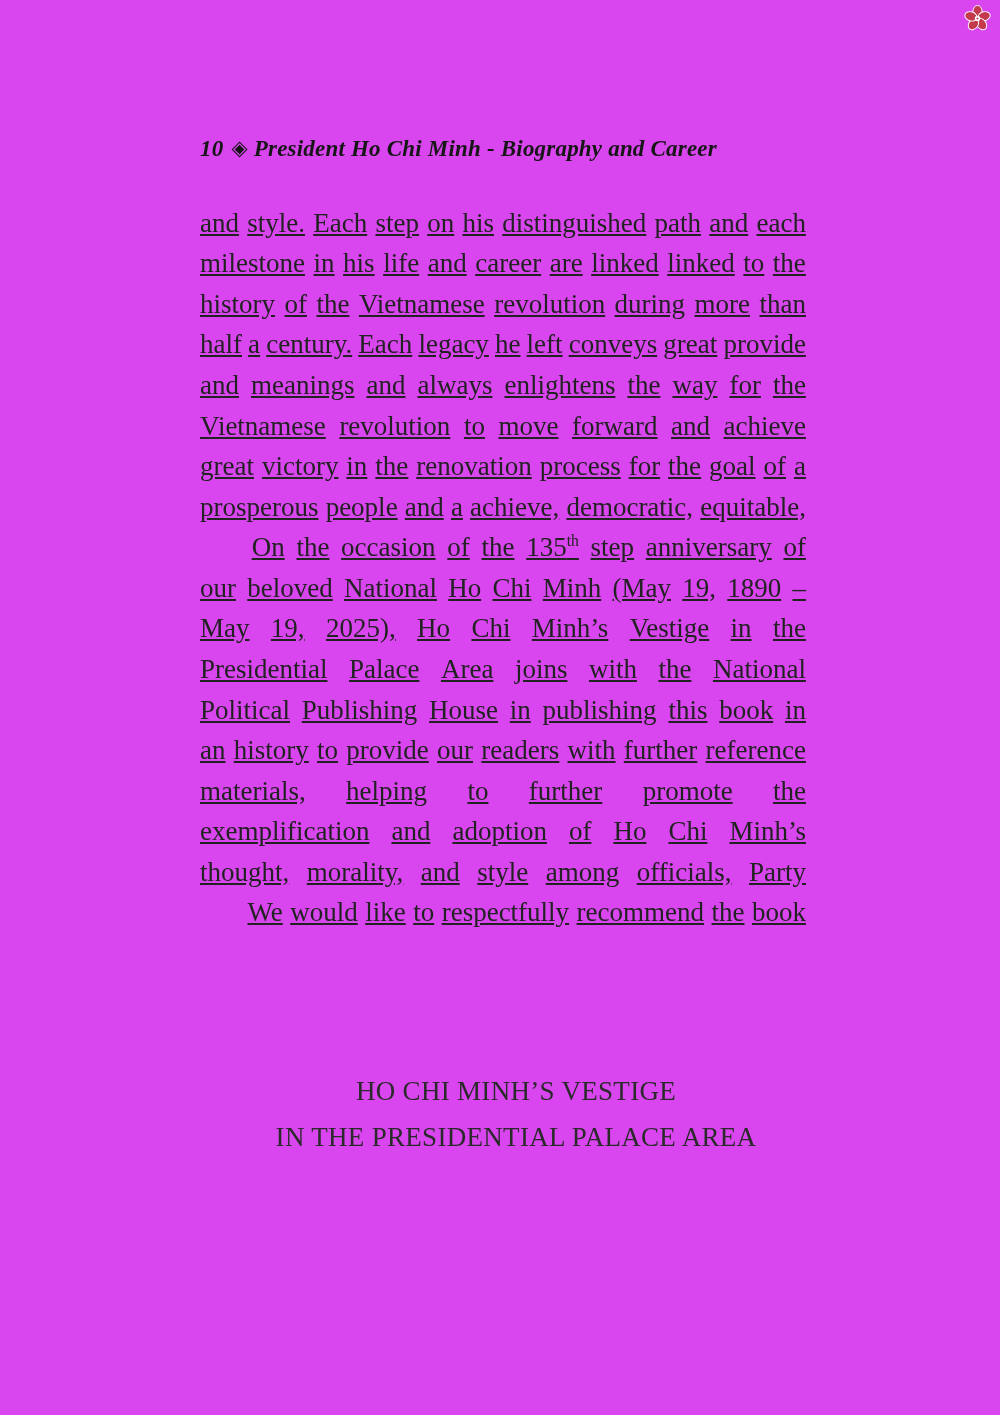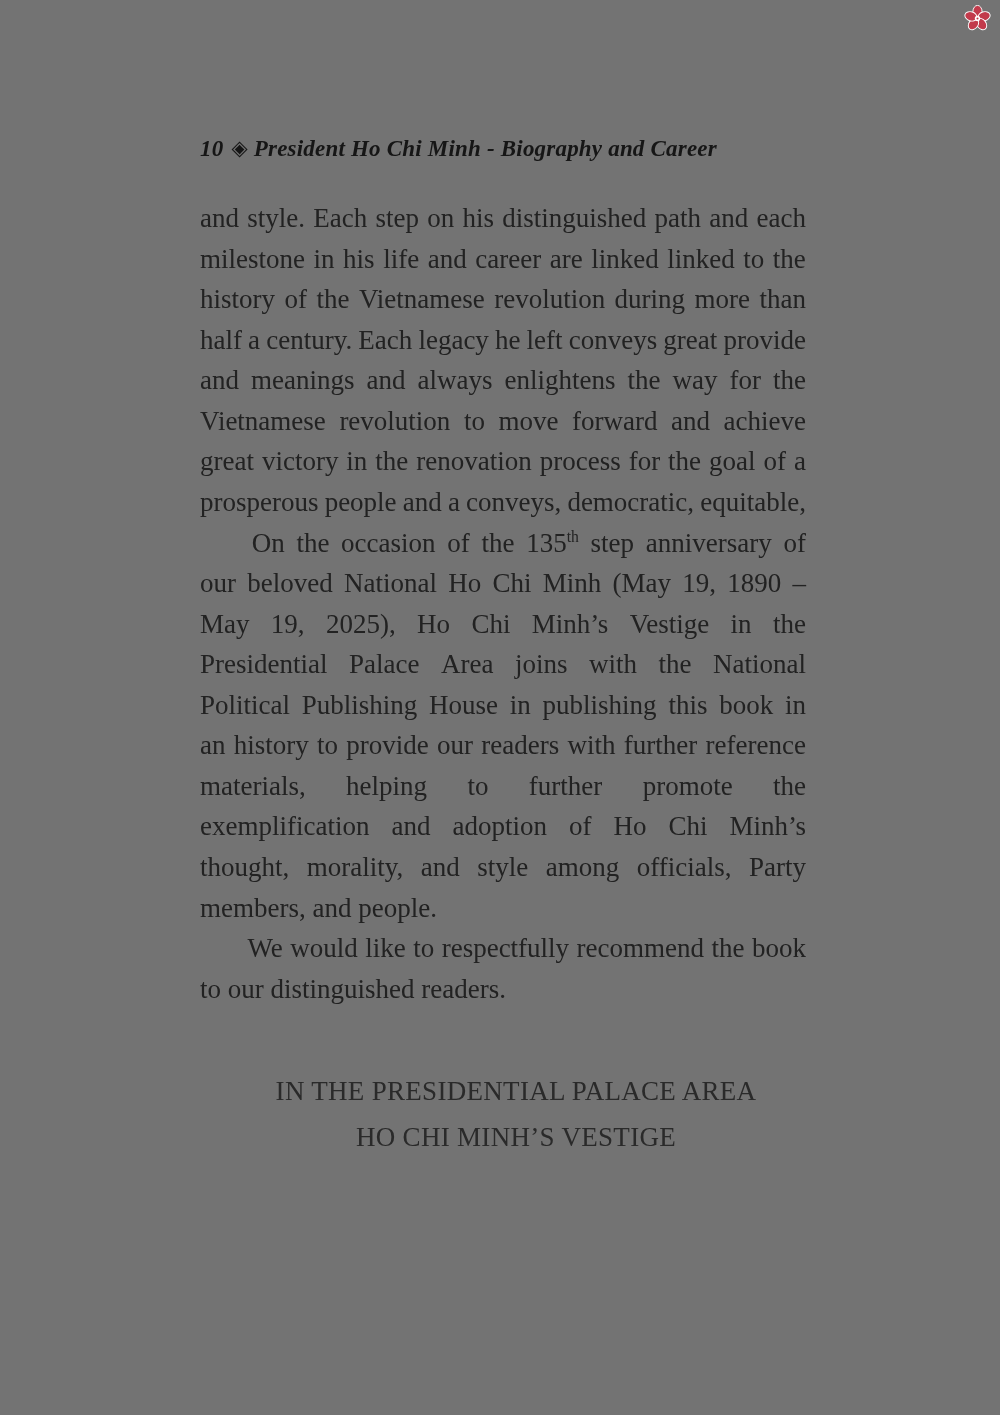--- a/index.html
+++ b/index.html
@@ -4,21 +4,21 @@
 <style>
   html, body {
     margin: 0;
     padding: 0;
     background: #ffffff;
   }
   .page {
     position: relative;
     width: 1000px;
     height: 1415px;
-    background: #737373;
+    background: #d946ef;
     font-family: "Liberation Serif", serif;
     color: #1f1f1f;
     overflow: hidden;
   }
   .flower-icon {
     position: absolute;
     left: 964px;
     top: 5px;
     width: 27px;
     height: 27px;
@@ -46,23 +46,24 @@
     position: absolute;
     left: 200px;
     top: 203px;
     width: 606px;
     font-size: 27px;
     color: #222222;
   }
   .line {
     display: flex;
     justify-content: space-between;
-    align-items: flex-start;
+    align-items: center;
     height: 40.57px;
     white-space: pre;
+    text-decoration: underline;
   }
   .line.last {
     display: block;
     text-align: left;
     height: 40.57px;
   }
   .indent-spacer {
     display: inline-block;
     width: 40px;
     height: 1px;
@@ -108,33 +109,31 @@
   </div>
 
   <div class="body-text" id="paragraphs">
       <div class="line"><span>and</span><span>style.</span><span>Each</span><span>step</span><span>on</span><span>his</span><span>distinguished</span><span>path</span><span>and</span><span>each</span></div>
       <div class="line"><span>milestone</span><span>in</span><span>his</span><span>life</span><span>and</span><span>career</span><span>are</span><span>linked</span><span>linked</span><span>to</span><span>the</span></div>
       <div class="line"><span>history</span><span>of</span><span>the</span><span>Vietnamese</span><span>revolution</span><span>during</span><span>more</span><span>than</span></div>
       <div class="line"><span>half</span><span>a</span><span>century.</span><span>Each</span><span>legacy</span><span>he</span><span>left</span><span>conveys</span><span>great</span><span>provide</span></div>
       <div class="line"><span>and</span><span>meanings</span><span>and</span><span>always</span><span>enlightens</span><span>the</span><span>way</span><span>for</span><span>the</span></div>
       <div class="line"><span>Vietnamese</span><span>revolution</span><span>to</span><span>move</span><span>forward</span><span>and</span><span>achieve</span></div>
       <div class="line"><span>great</span><span>victory</span><span>in</span><span>the</span><span>renovation</span><span>process</span><span>for</span><span>the</span><span>goal</span><span>of</span><span>a</span></div>
-      <div class="line"><span>prosperous</span><span>people</span><span>and</span><span>a</span><span>conveys,</span><span>democratic,</span><span>equitable,</span></div>
+      <div class="line"><span>prosperous</span><span>people</span><span>and</span><span>a</span><span>achieve,</span><span>democratic,</span><span>equitable,</span></div>
       <div class="line"><span class="indent-spacer"></span><span>On</span><span>the</span><span>occasion</span><span>of</span><span>the</span><span>135<sup>th</sup></span><span>step</span><span>anniversary</span><span>of</span></div>
       <div class="line"><span>our</span><span>beloved</span><span>National</span><span>Ho</span><span>Chi</span><span>Minh</span><span>(May</span><span>19,</span><span>1890</span><span>–</span></div>
       <div class="line"><span>May</span><span>19,</span><span>2025),</span><span>Ho</span><span>Chi</span><span>Minh’s</span><span>Vestige</span><span>in</span><span>the</span></div>
       <div class="line"><span>Presidential</span><span>Palace</span><span>Area</span><span>joins</span><span>with</span><span>the</span><span>National</span></div>
       <div class="line"><span>Political</span><span>Publishing</span><span>House</span><span>in</span><span>publishing</span><span>this</span><span>book</span><span>in</span></div>
       <div class="line"><span>an</span><span>history</span><span>to</span><span>provide</span><span>our</span><span>readers</span><span>with</span><span>further</span><span>reference</span></div>
       <div class="line"><span>materials,</span><span>helping</span><span>to</span><span>further</span><span>promote</span><span>the</span></div>
       <div class="line"><span>exemplification</span><span>and</span><span>adoption</span><span>of</span><span>Ho</span><span>Chi</span><span>Minh’s</span></div>
       <div class="line"><span>thought,</span><span>morality,</span><span>and</span><span>style</span><span>among</span><span>officials,</span><span>Party</span></div>
-      <div class="line last"><span>members,</span> <span>and</span> <span>people.</span></div>
       <div class="line"><span class="indent-spacer"></span><span>We</span><span>would</span><span>like</span><span>to</span><span>respectfully</span><span>recommend</span><span>the</span><span>book</span></div>
-      <div class="line last"><span>to</span> <span>our</span> <span>distinguished</span> <span>readers.</span></div>
     </div>
 
   <div class="signature">
+    <div>HO CHI MINH’S VESTIGE</div>
     <div>IN THE PRESIDENTIAL PALACE AREA</div>
-    <div>HO CHI MINH’S VESTIGE</div>
   </div>
 
 </div>
 
 </body></html>

